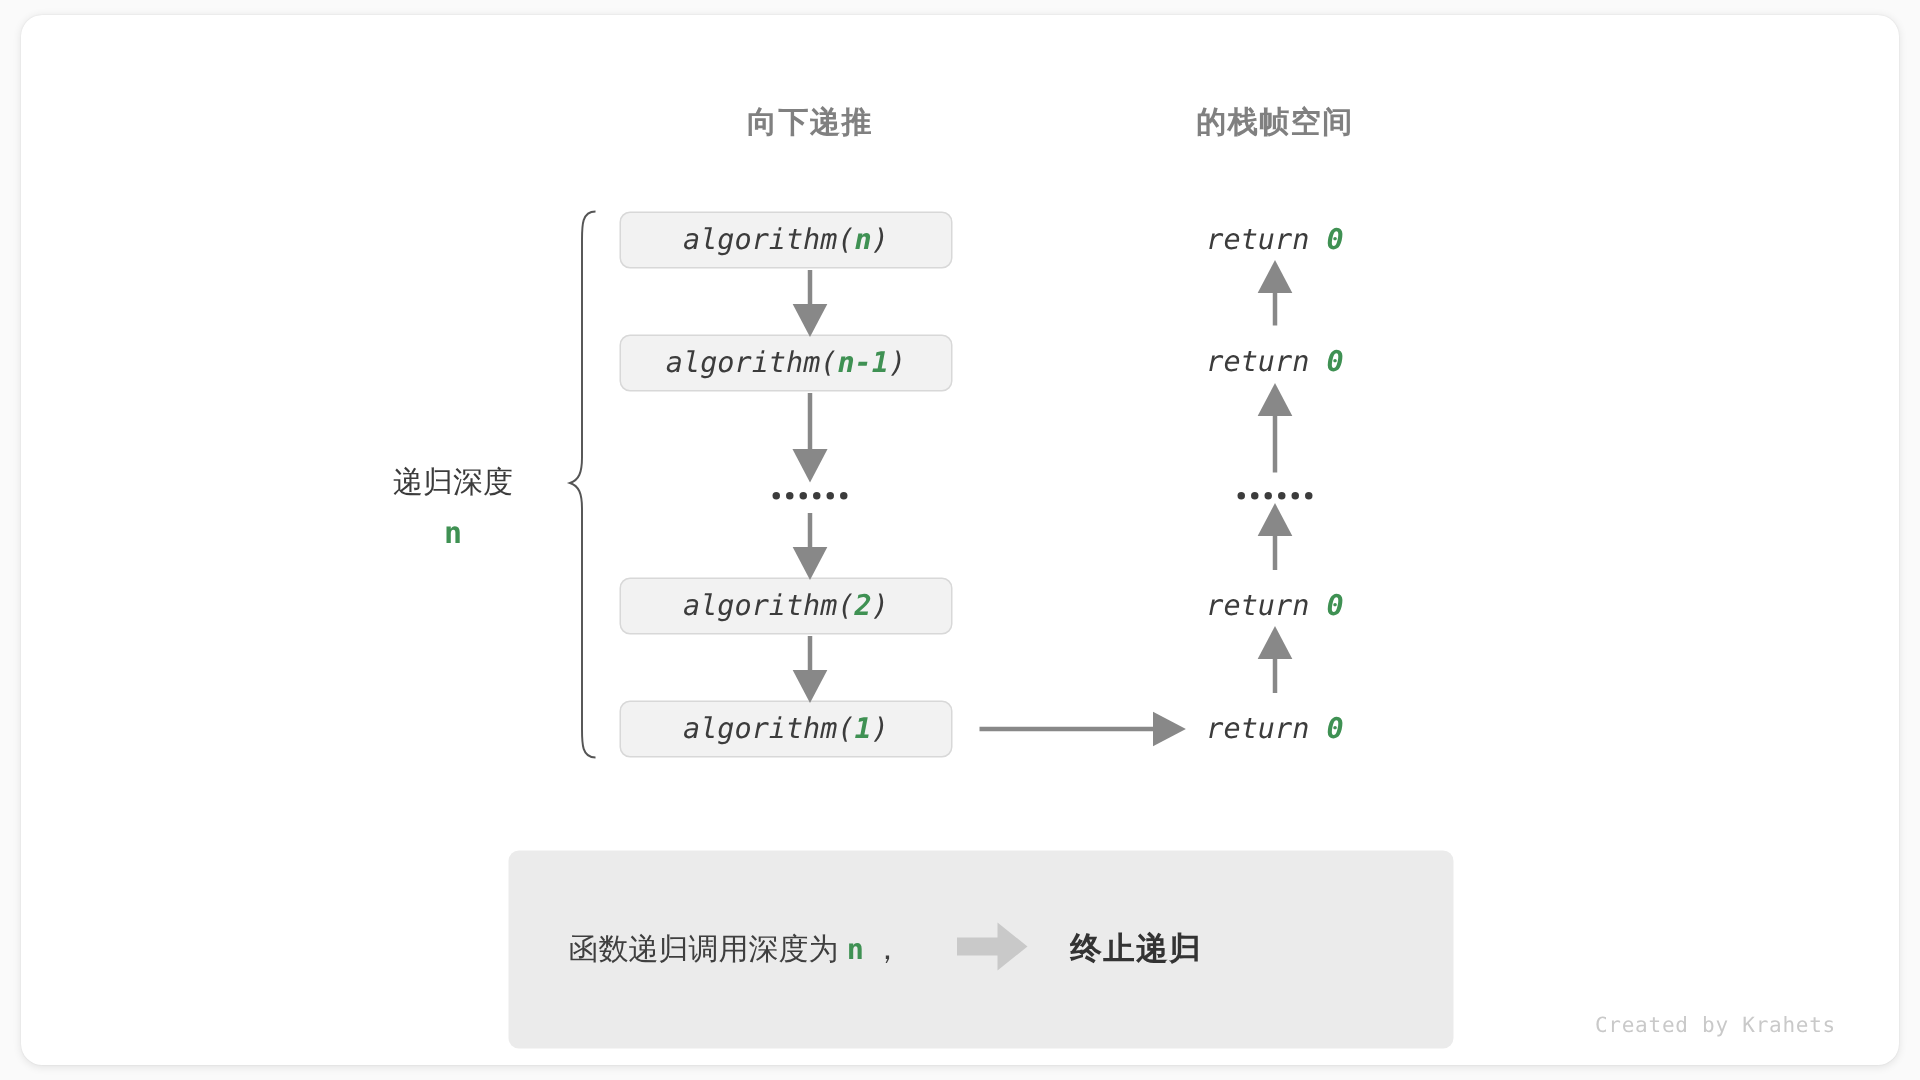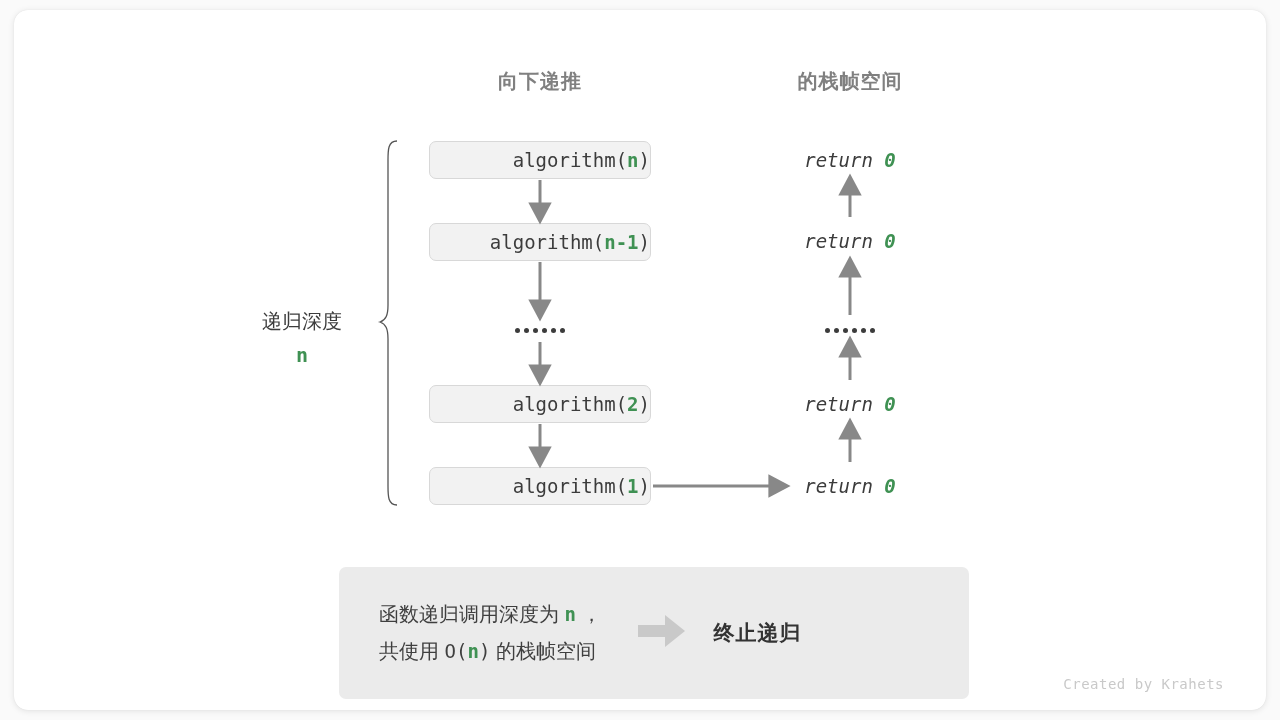--- a/index.html
+++ b/index.html
@@ -39,34 +39,35 @@
     letter-spacing: 1px;
     white-space: nowrap;
     transform: translateX(-50%);
   }
   #head-down { left: 526px; top: 58px; }
   #head-up   { left: 836px; top: 58px; }
 
   
   .callbox {
     position: absolute;
-    left: 415px;
+    left: 399px;
     width: 222px;
     height: 38px;
     box-sizing: border-box;
     background: #f2f2f2;
     border: 1px solid #d8d8d8;
     border-radius: 7px;
     display: flex;
     align-items: center;
-    justify-content: flex-end;
+    justify-content: center;
     font-family: "DejaVu Sans Mono", "Liberation Mono", monospace;
     font-size: 19px;
     color: #3c3c3c;
     letter-spacing: 0px;
+    font-style: italic;
   }
   .callbox .arg {
     color: #3f9153;
     font-weight: bold;
   }
 
   
   .retlabel {
     position: absolute;
     left: 836px;
@@ -304,25 +305,20 @@
       <line x1="836" y1="452" x2="836" y2="414" stroke="#888888" stroke-width="3" marker-end="url(#ahead)"></line>
     </svg>
 
     <div class="summary">
       <div class="summary-left">
         <div>
           <span>函数递归调用深度为</span>
           <span class="g">n</span>
           <span>，</span>
         </div>
-        <div>
-          <span>共使用</span>
-          <span class="mono">O(</span><span class="g">n</span><span class="mono">)</span>
-          <span>的栈帧空间</span>
-        </div>
       </div>
 
       <div class="summary-arrow">
         <svg width="48" height="34" viewBox="0 0 48 34">
           <path d="M0,11 L27,11 L27,1 L47,17 L27,33 L27,23 L0,23 Z" fill="#c9c9c9"></path>
         </svg>
       </div>
 
       <div class="summary-right">
         <span class="r1">终止递归</span>

